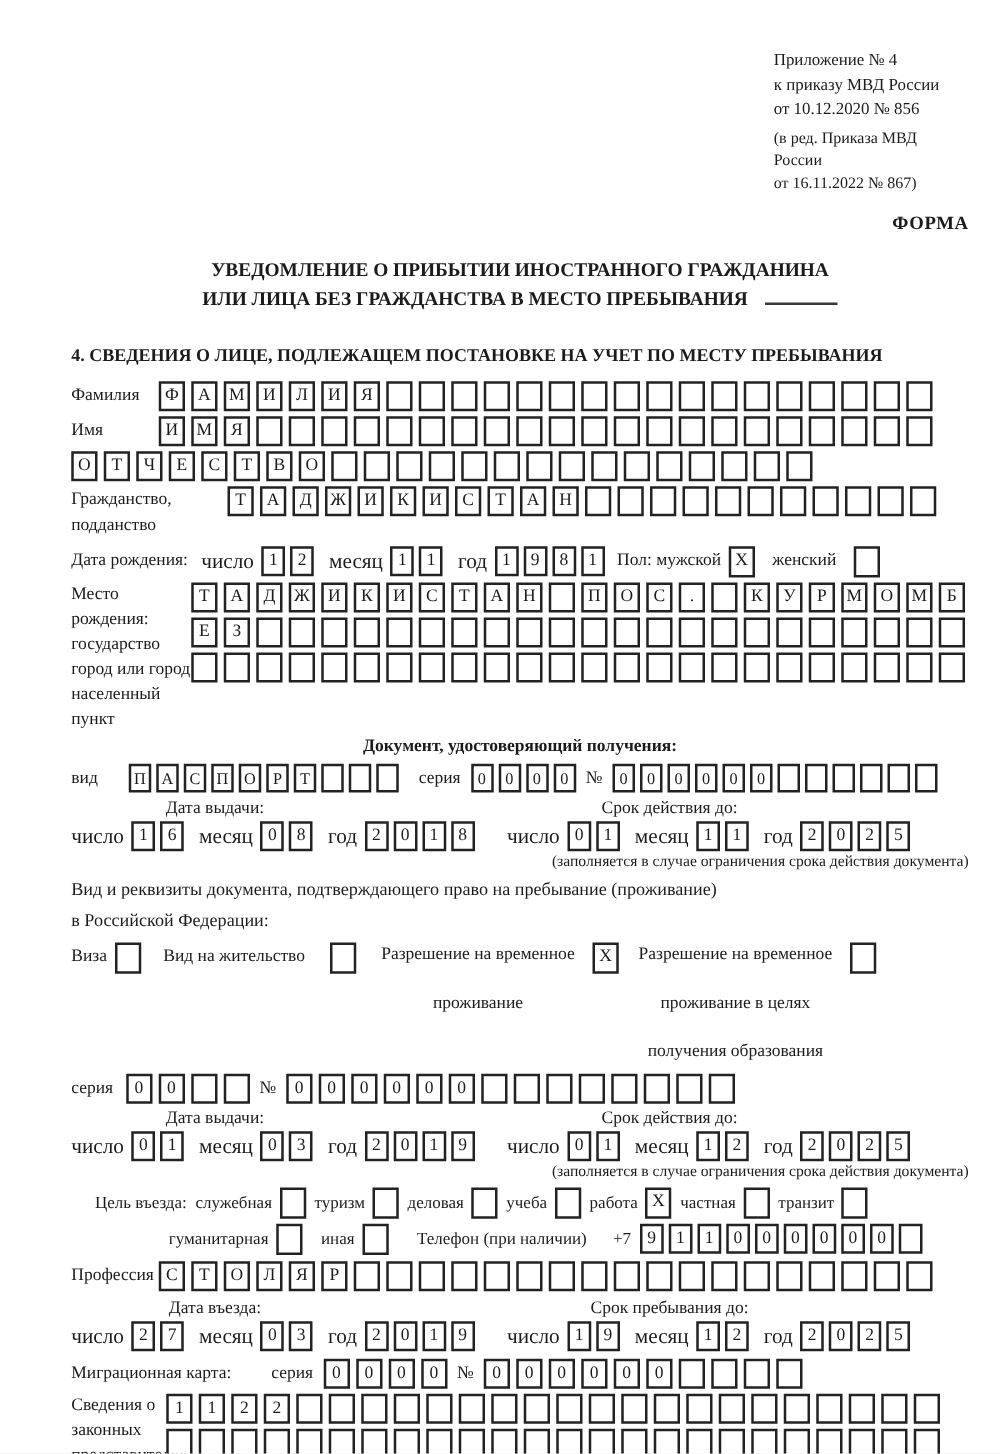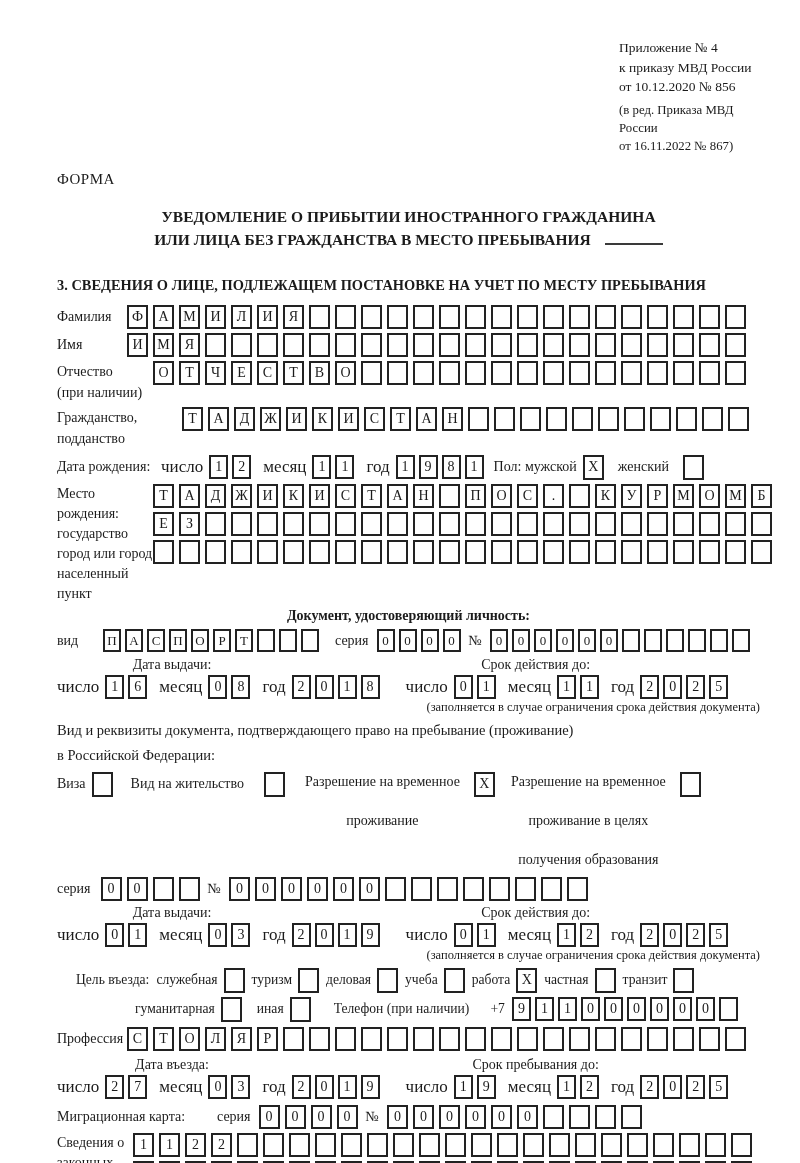--- a/index.html
+++ b/index.html
@@ -1,24 +1,24 @@
 <!DOCTYPE html>
 <html><head>
 <meta charset="utf-8">
 <style>
   * { margin:0; padding:0; box-sizing:border-box; }
   html,body { background:#e8e8e8; }
   .page {
     width:800px; height:1163px; background:#ffffff; color:#1b1b1b;
     font-family:"Liberation Serif", serif; position:relative;
-    padding:38px 40px 0 57px; margin:0 auto; overflow:hidden;
+    padding:38px 25px 0 57px; margin:0 auto; overflow:hidden;
   }
   .appendix { margin-left:562px; font-size:13.5px; line-height:19.5px; }
   .appendix-note { margin-top:4px; font-size:12.8px; line-height:18px; }
-  .forma { text-align:left; font-weight:normal; font-size:15px; margin-top:16px; letter-spacing:.5px; }
+  .forma { text-align:right; font-weight:bold; font-size:15px; margin-top:16px; letter-spacing:.5px; }
   .title { text-align:center; font-weight:bold; font-size:15.5px; line-height:23px; margin-top:17px; }
   .blank-line { display:inline-block; width:58px; height:13px; border-bottom:2.5px solid #3a3a3a; margin-left:14px; }
   .section1 { font-weight:bold; font-size:14.4px; margin-top:26px; margin-bottom:11px; }
 
   .row { display:flex; align-items:center; margin-bottom:4px; min-height:24px; }
   .row.top { align-items:flex-start; }
   .lbl { font-size:14px; flex:none; }
   .col70 { width:70px; }
   .col96 { width:96px; }
   .col125 { width:125px; }
@@ -70,21 +70,21 @@
     </div>
   </div>
 
   <div class="forma">ФОРМА</div>
 
   <div class="title">
     <div>УВЕДОМЛЕНИЕ О ПРИБЫТИИ ИНОСТРАННОГО ГРАЖДАНИНА</div>
     <div><span>ИЛИ ЛИЦА БЕЗ ГРАЖДАНСТВА В МЕСТО ПРЕБЫВАНИЯ</span><span class="blank-line"></span></div>
   </div>
 
-  <div class="section1">3. СВЕДЕНИЯ О ЛИЦЕ, ПОДЛЕЖАЩЕМ ПОСТАНОВКЕ НА УЧЕТ ПО МЕСТУ ПРЕБЫВАНИЯ</div>
+  <div class="section1">4. СВЕДЕНИЯ О ЛИЦЕ, ПОДЛЕЖАЩЕМ ПОСТАНОВКЕ НА УЧЕТ ПО МЕСТУ ПРЕБЫВАНИЯ</div>
 
   <div class="row">
     <span class="lbl col70">Фамилия</span>
     <span class="boxes">
         <span class="box">Ф</span>
         <span class="box">А</span>
         <span class="box">М</span>
         <span class="box">И</span>
         <span class="box">Л</span>
         <span class="box">И</span>
@@ -133,24 +133,20 @@
         <span class="box"></span>
         <span class="box"></span>
         <span class="box"></span>
         <span class="box"></span>
         <span class="box"></span>
         <span class="box"></span>
       </span>
   </div>
 
   <div class="row top">
-    <span class="lbl col96 stack">
-      <span>Отчество</span>
-      <span>(при наличии)</span>
-    </span>
     <span class="boxes">
         <span class="box">О</span>
         <span class="box">Т</span>
         <span class="box">Ч</span>
         <span class="box">Е</span>
         <span class="box">С</span>
         <span class="box">Т</span>
         <span class="box">В</span>
         <span class="box">О</span>
         <span class="box"></span>
@@ -315,21 +311,21 @@
           <span class="box"></span>
           <span class="box"></span>
           <span class="box"></span>
           <span class="box"></span>
           <span class="box"></span>
           <span class="box"></span>
         </span>
     </span>
   </div>
 
-  <div class="center-bold">Документ, удостоверяющий личность:</div>
+  <div class="center-bold">Документ, удостоверяющий получения:</div>
 
   <div class="row">
     <span class="lbl" style="width:32px;">вид</span>
     <span class="boxes sm" style="margin-left:14px;">
         <span class="box">П</span>
         <span class="box">А</span>
         <span class="box">С</span>
         <span class="box">П</span>
         <span class="box">О</span>
         <span class="box">Р</span>

